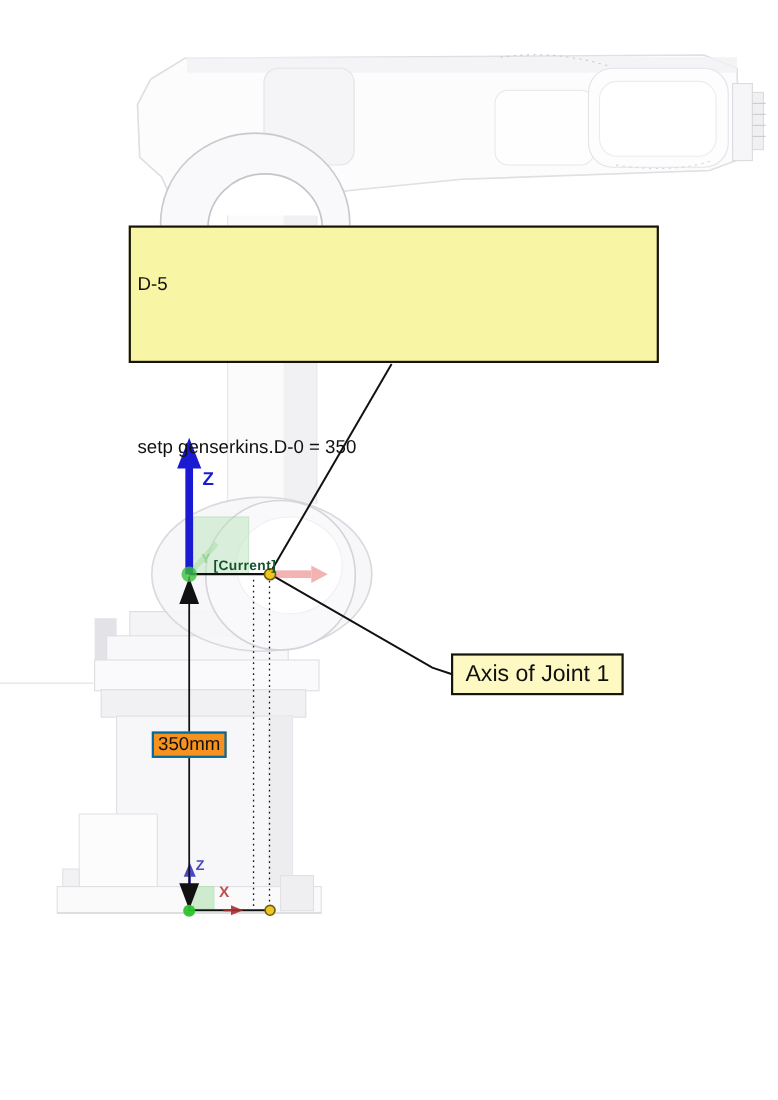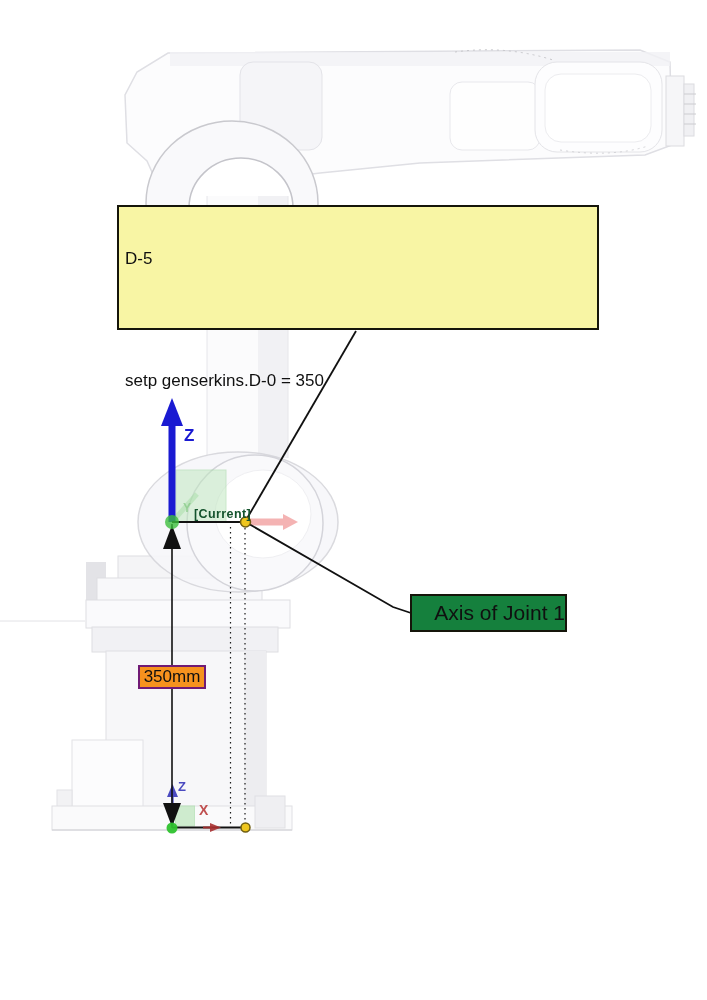--- a/index.html
+++ b/index.html
@@ -7,30 +7,30 @@
     position:relative;width:707px;height:1000px;background:#ffffff;
     overflow:hidden;font-family:"Liberation Sans",sans-serif;color:#101010;
   }
   .canvas svg{position:absolute;left:0;top:0;}
   
   .callout-d0{
     position:absolute;left:117px;top:205px;width:482px;height:125px;
     background:#F8F5A4;border:2px solid #15150A;box-sizing:border-box;
     padding:2px 0 0 6px;font-size:17px;line-height:20px;white-space:pre;
   }
-  .callout-d0 .cmd{margin-top:2px;}
+  .callout-d0 .cmd{margin-top:28px;}
   .callout-d0 .blank{height:20px;}
   .label-axis{
     position:absolute;left:410px;top:594px;width:157px;height:38px;
-    background:#15803d;border:2px solid #15150A;box-sizing:border-box;
-    font-size:21px;line-height:33px;text-align:right;
+    background:#fef9c3;border:2px solid #15150A;box-sizing:border-box;
+    font-size:21px;line-height:33px;text-align:center;
   }
   .label-dim{
     position:absolute;left:138px;top:665px;width:68px;height:24px;
-    background:#F6921E;border:2px solid #701a75;box-sizing:border-box;
+    background:#F6921E;border:2px solid #0369a1;box-sizing:border-box;
     font-size:17px;line-height:19px;text-align:center;
   }
   .label-current{
     position:absolute;left:194px;top:507px;font-size:12.5px;font-weight:bold;
     color:#14532d;letter-spacing:.4px;
   }
   .axis-letter{position:absolute;font-weight:bold;}
   .axis-z-top{left:184px;top:426px;font-size:17px;color:#1A1AD2;}
   .axis-z-base{left:178px;top:779px;font-size:13px;color:#4A4AC0;}
   .axis-x-base{left:199px;top:802px;font-size:14px;color:#C05050;}

